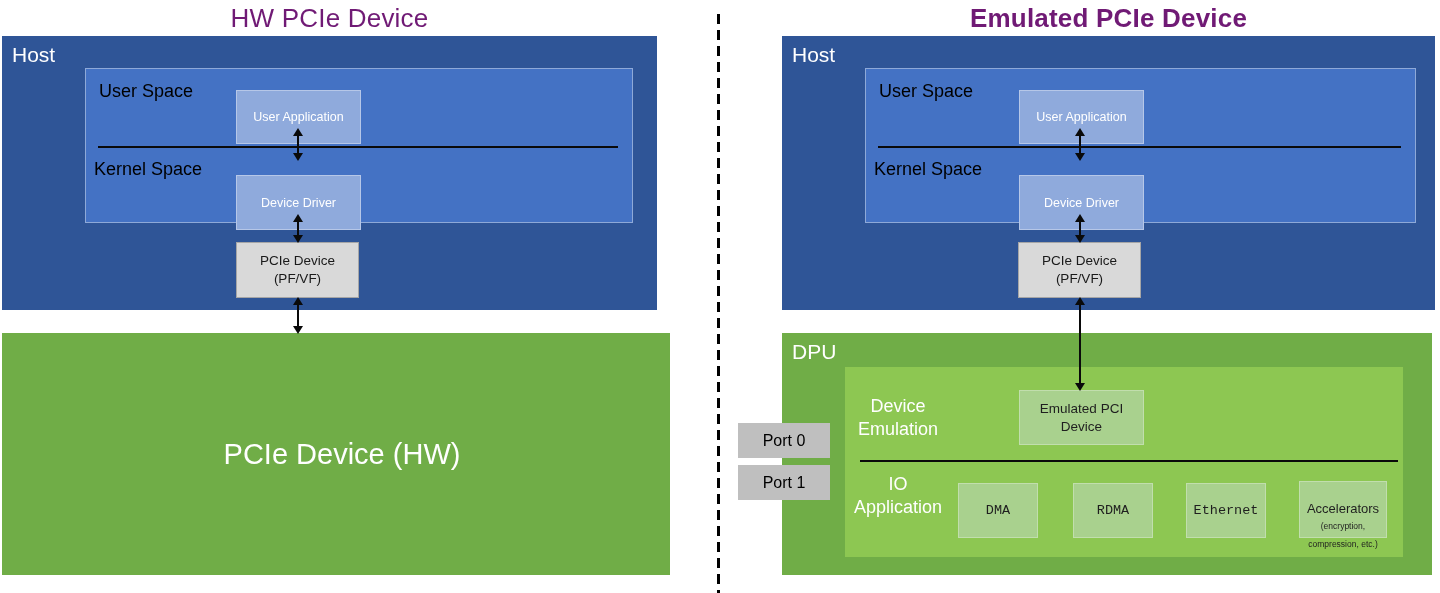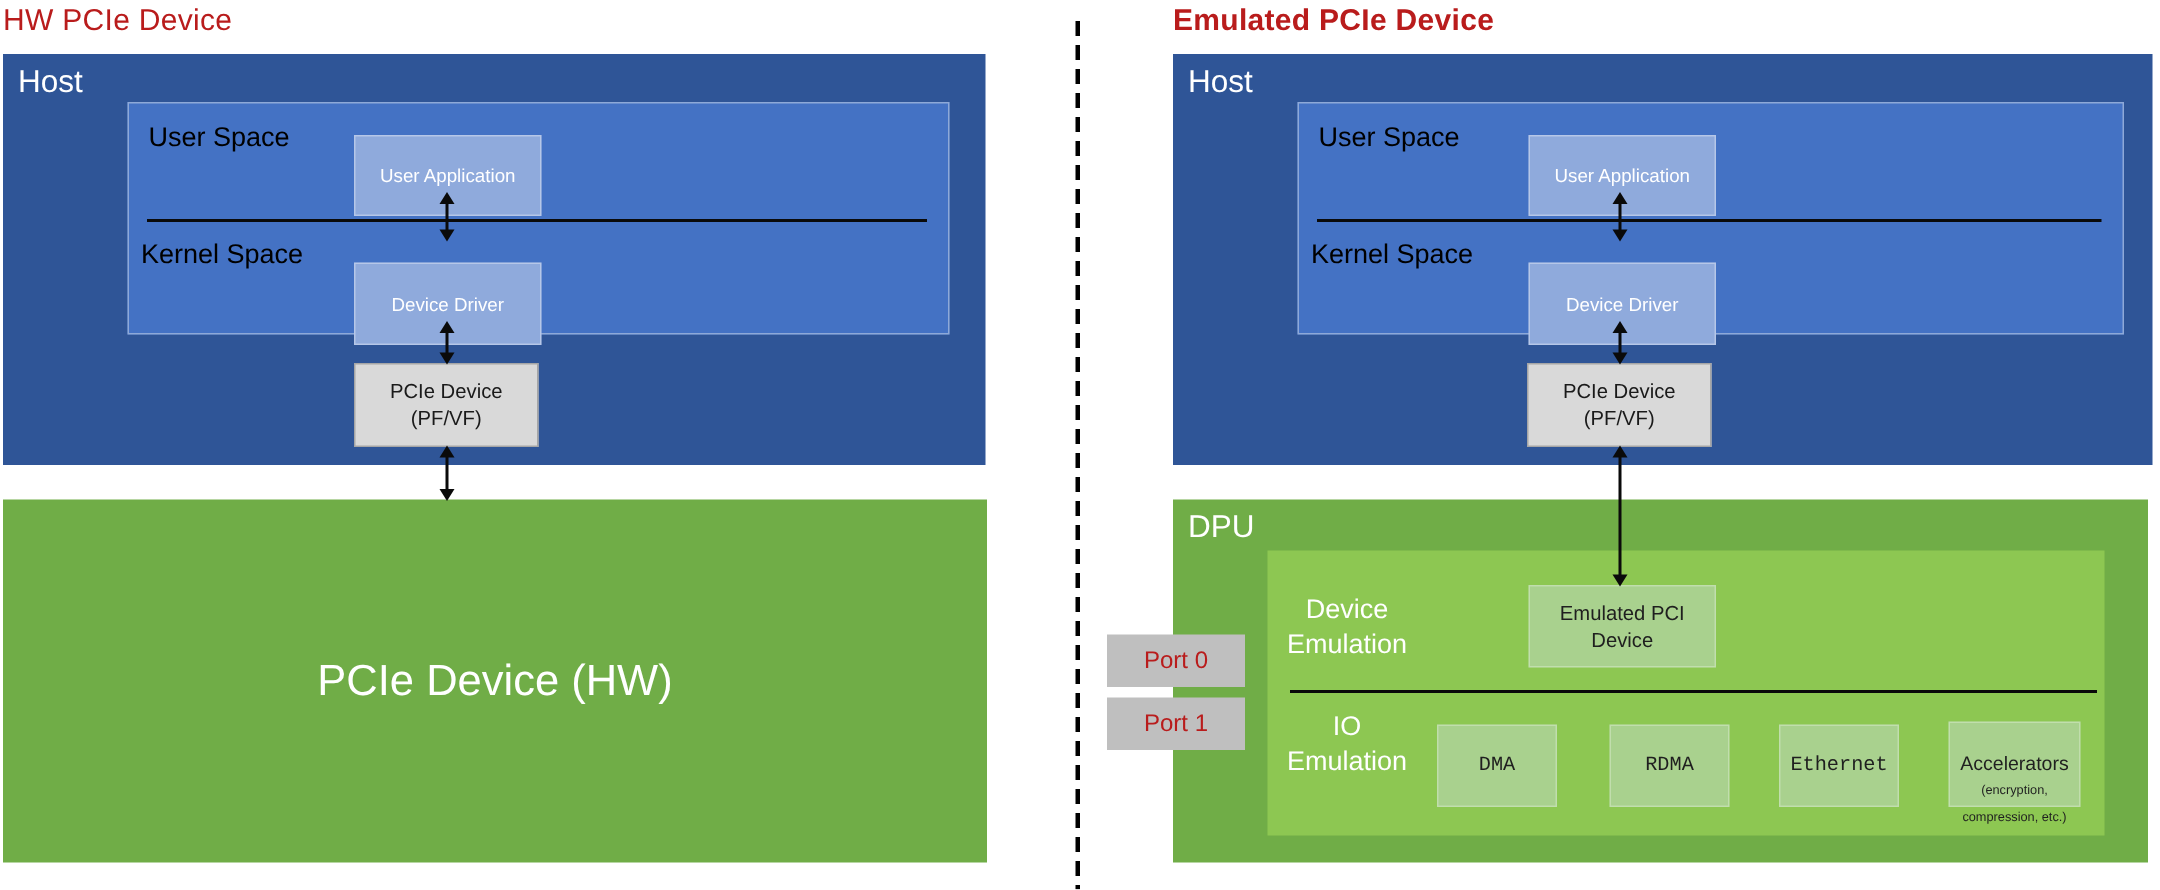--- a/index.html
+++ b/index.html
@@ -2,22 +2,22 @@
 <html><head>
 <meta charset="utf-8">
 <style>
   html,body { margin:0; padding:0; background:#ffffff; }
   .stage {
     position:relative; width:1440px; height:593px; overflow:hidden;
     background:#ffffff; font-family:"Liberation Sans", sans-serif;
     -webkit-font-smoothing:antialiased;
   }
   .title {
-    position:absolute; top:3px; font-size:20px; color:#b91c1c;
-    text-align:left; letter-spacing:0.2px;
+    position:absolute; top:3px; font-size:26px; color:#701a75;
+    text-align:center; letter-spacing:0.2px;
   }
   #title-left  { left:2px;  width:655px; }
   #title-right { left:782px; width:653px;font-weight:bold; }
 
   
   .host { position:absolute; top:36px; height:274px; background:#2f5597; }
   #host-left  { left:2px;   width:655px; }
   #host-right { left:782px; width:653px; }
   .corner-label {
     position:absolute; top:7px; left:10px; color:#ffffff; font-size:21px;
@@ -53,21 +53,21 @@
     display:flex; flex-direction:column; align-items:center; justify-content:center;
     color:#1a1a1a; font-size:13.5px; line-height:1.3; text-align:center;
   }
   #pcie-box-left  { left:236px;  }
   #pcie-box-right { left:1018px; }
 
   
   .green-hw {
     position:absolute; left:2px; top:333px; width:656px; height:242px;
     background:#70ad47; display:flex; align-items:center; justify-content:center;
-    color:#ffffff; font-size:29px;
+    color:#ffffff; font-size:29px;padding-left:12px;
   }
   .dpu {
     position:absolute; left:782px; top:333px; width:650px; height:242px;
     background:#70ad47;
   }
   .dpu-inner {
     position:absolute; left:63px; top:34px; width:558px; height:190px;
     background:#8dc752;
   }
   .emu-label {
@@ -89,21 +89,21 @@
   #rdma-box     { left:228px; }
   #ethernet-box { left:341px; }
   #accel-box    { left:454px; top:114px; width:88px; height:57px; }
   .accel-title { font-size:13px;margin-top:36px; }
   .accel-sub   { font-size:8.5px; line-height:2.1; }
 
   
   .port {
     position:absolute; left:738px; width:92px; height:35px; background:#bfbfbf;
     display:flex; align-items:center; justify-content:center;
-    color:#b91c1c; font-size:16px; z-index:5;
+    color:#000000; font-size:16px; z-index:5;
   }
   #port-0 { top:423px; }
   #port-1 { top:465px; }
 
   
   .dashed-sep {
     position:absolute; left:717px; top:14px; width:3px; height:579px;
     background:repeating-linear-gradient(to bottom,#000000 0 10px,transparent 10px 16px);
   }
 
@@ -184,21 +184,21 @@
     <span>PCIe Device</span>
     <span>(PF/VF)</span>
   </div>
 
   <div class="dpu">
     <div class="corner-label">DPU</div>
     <div class="dpu-inner">
       <div class="emu-label" id="device-emulation-label">Device Emulation</div>
       <div class="box-lightgreen" id="emulated-pci-box">Emulated PCI Device</div>
       <div class="divider dpu-divider"></div>
-      <div class="emu-label" id="io-processing-label">IO Emulation</div>
+      <div class="emu-label" id="io-processing-label">IO Application</div>
       <div class="box-lightgreen io-box" id="dma-box">DMA</div>
       <div class="box-lightgreen io-box" id="rdma-box">RDMA</div>
       <div class="box-lightgreen io-box" id="ethernet-box">Ethernet</div>
       <div class="box-lightgreen" id="accel-box">
         <span class="accel-title">Accelerators</span>
         <span class="accel-sub">(encryption,</span>
         <span class="accel-sub">compression, etc.)</span>
       </div>
     </div>
   </div>

